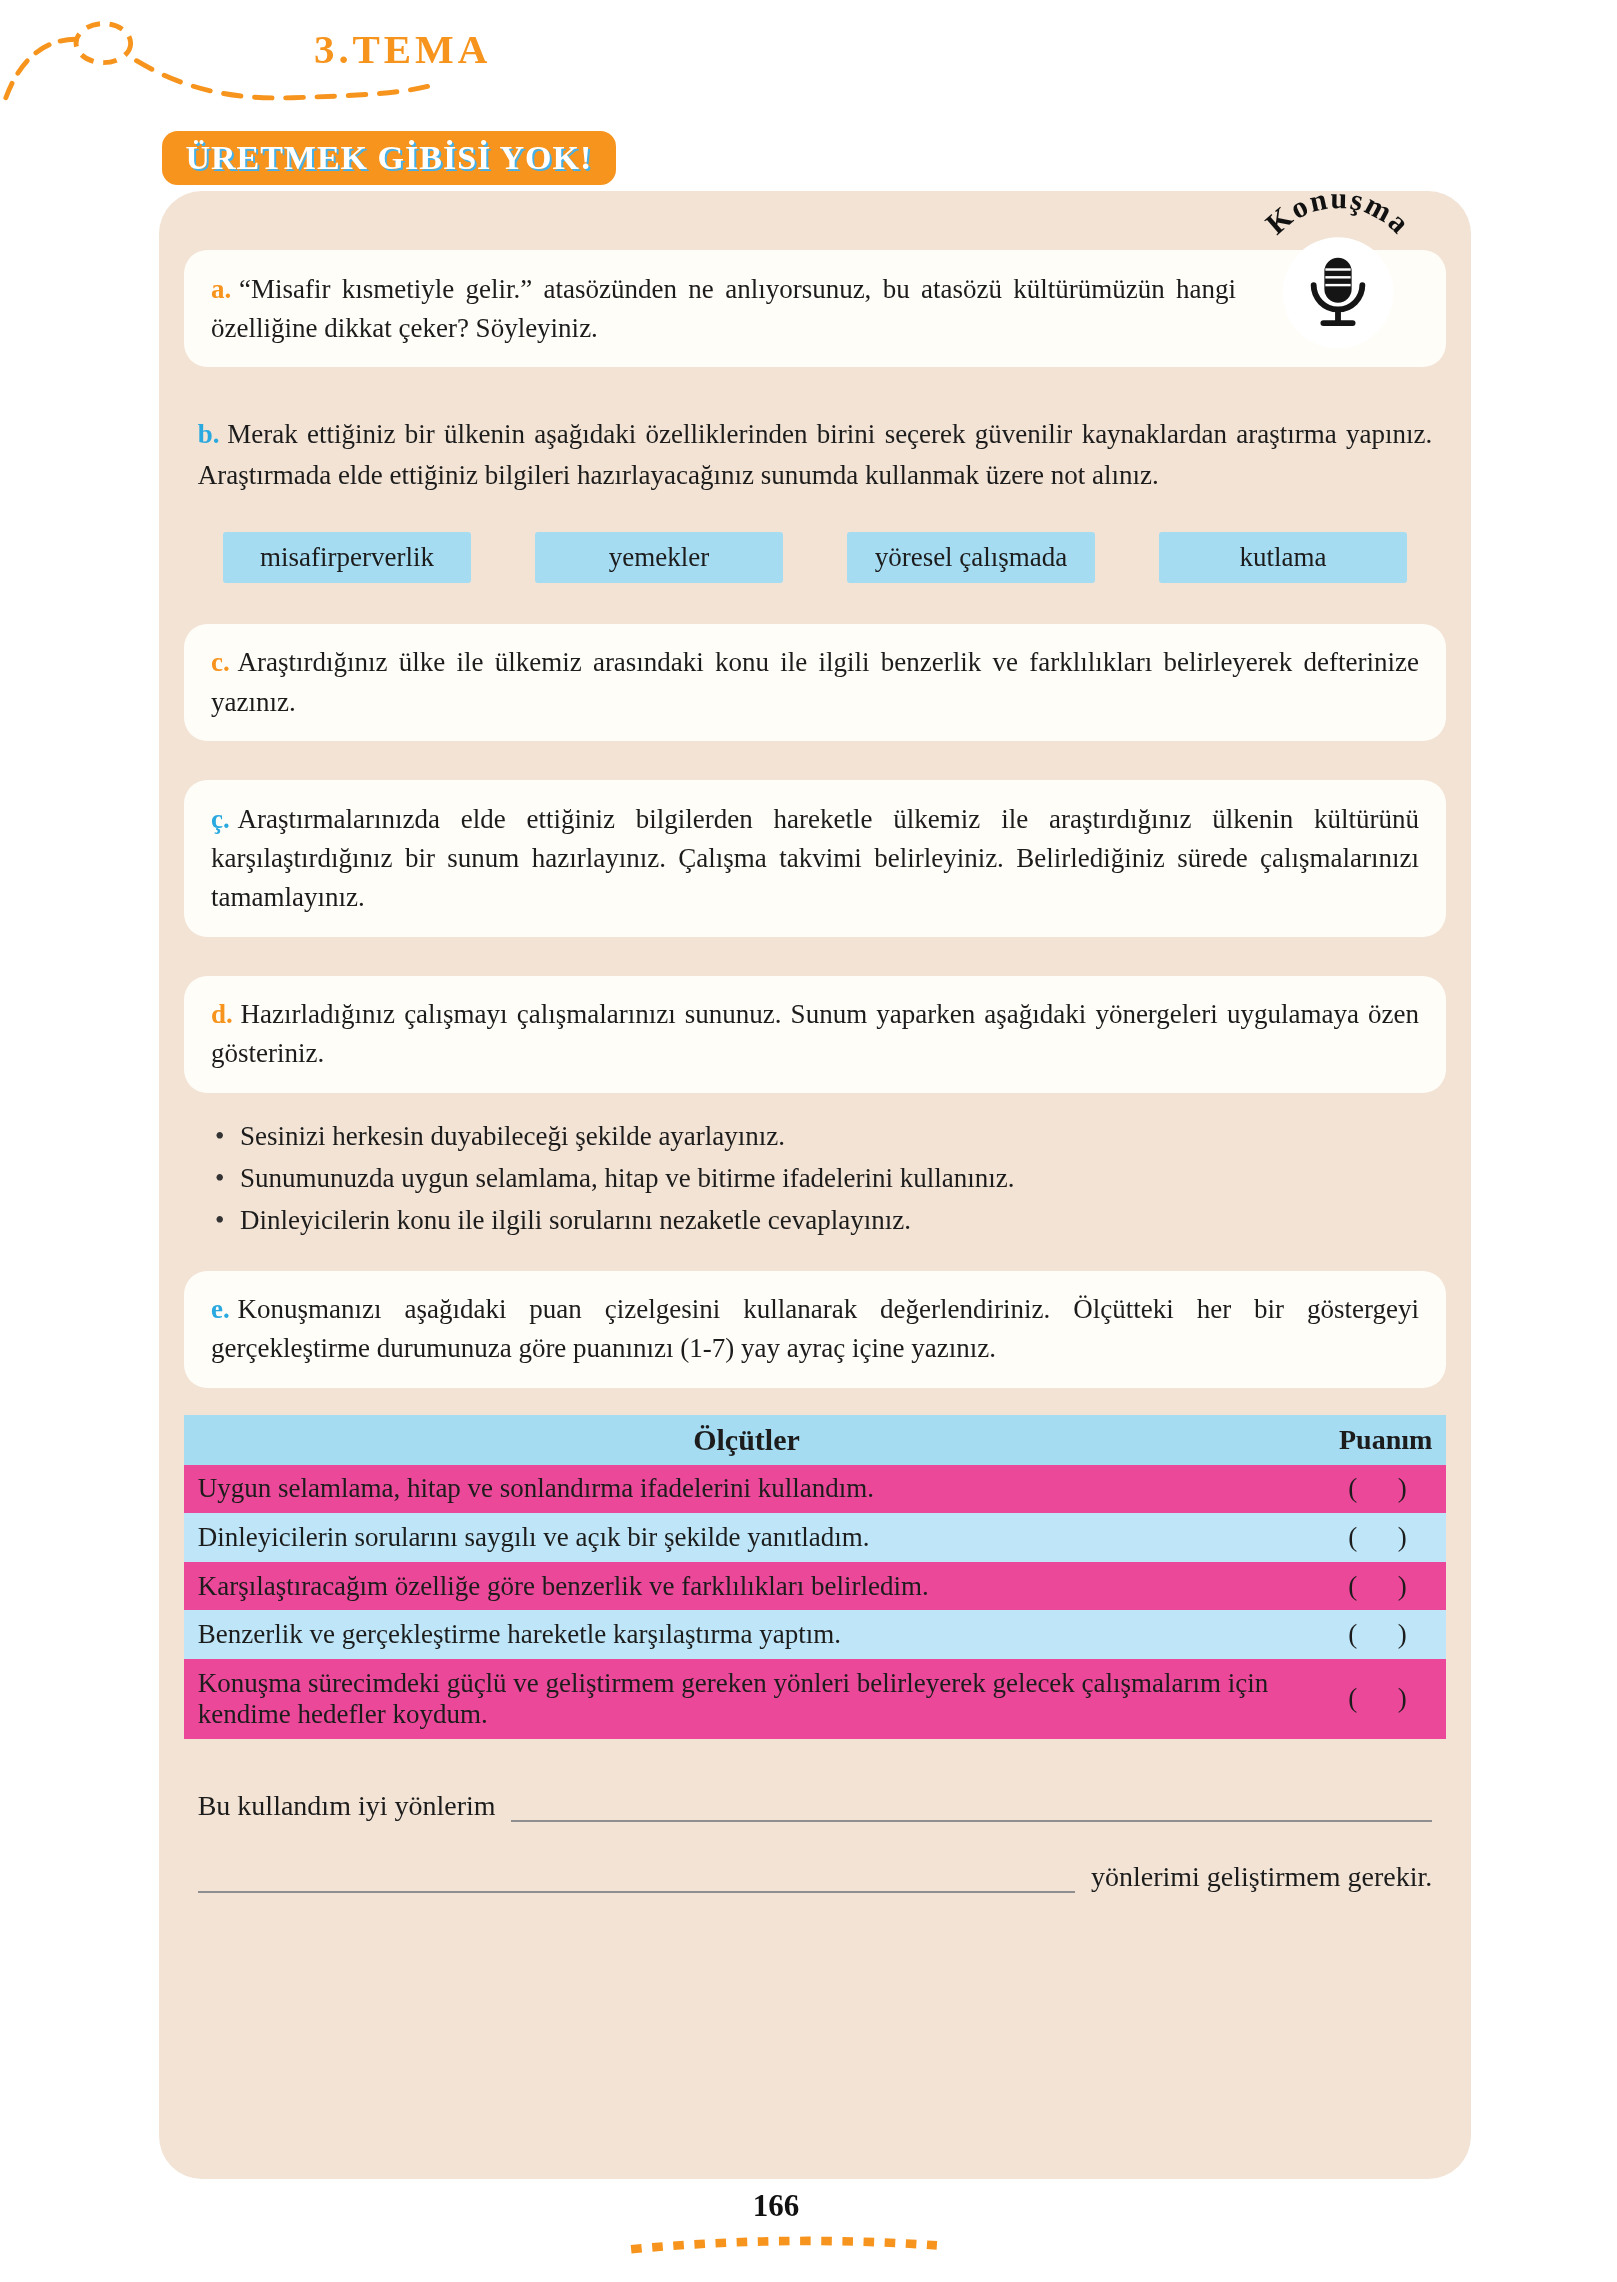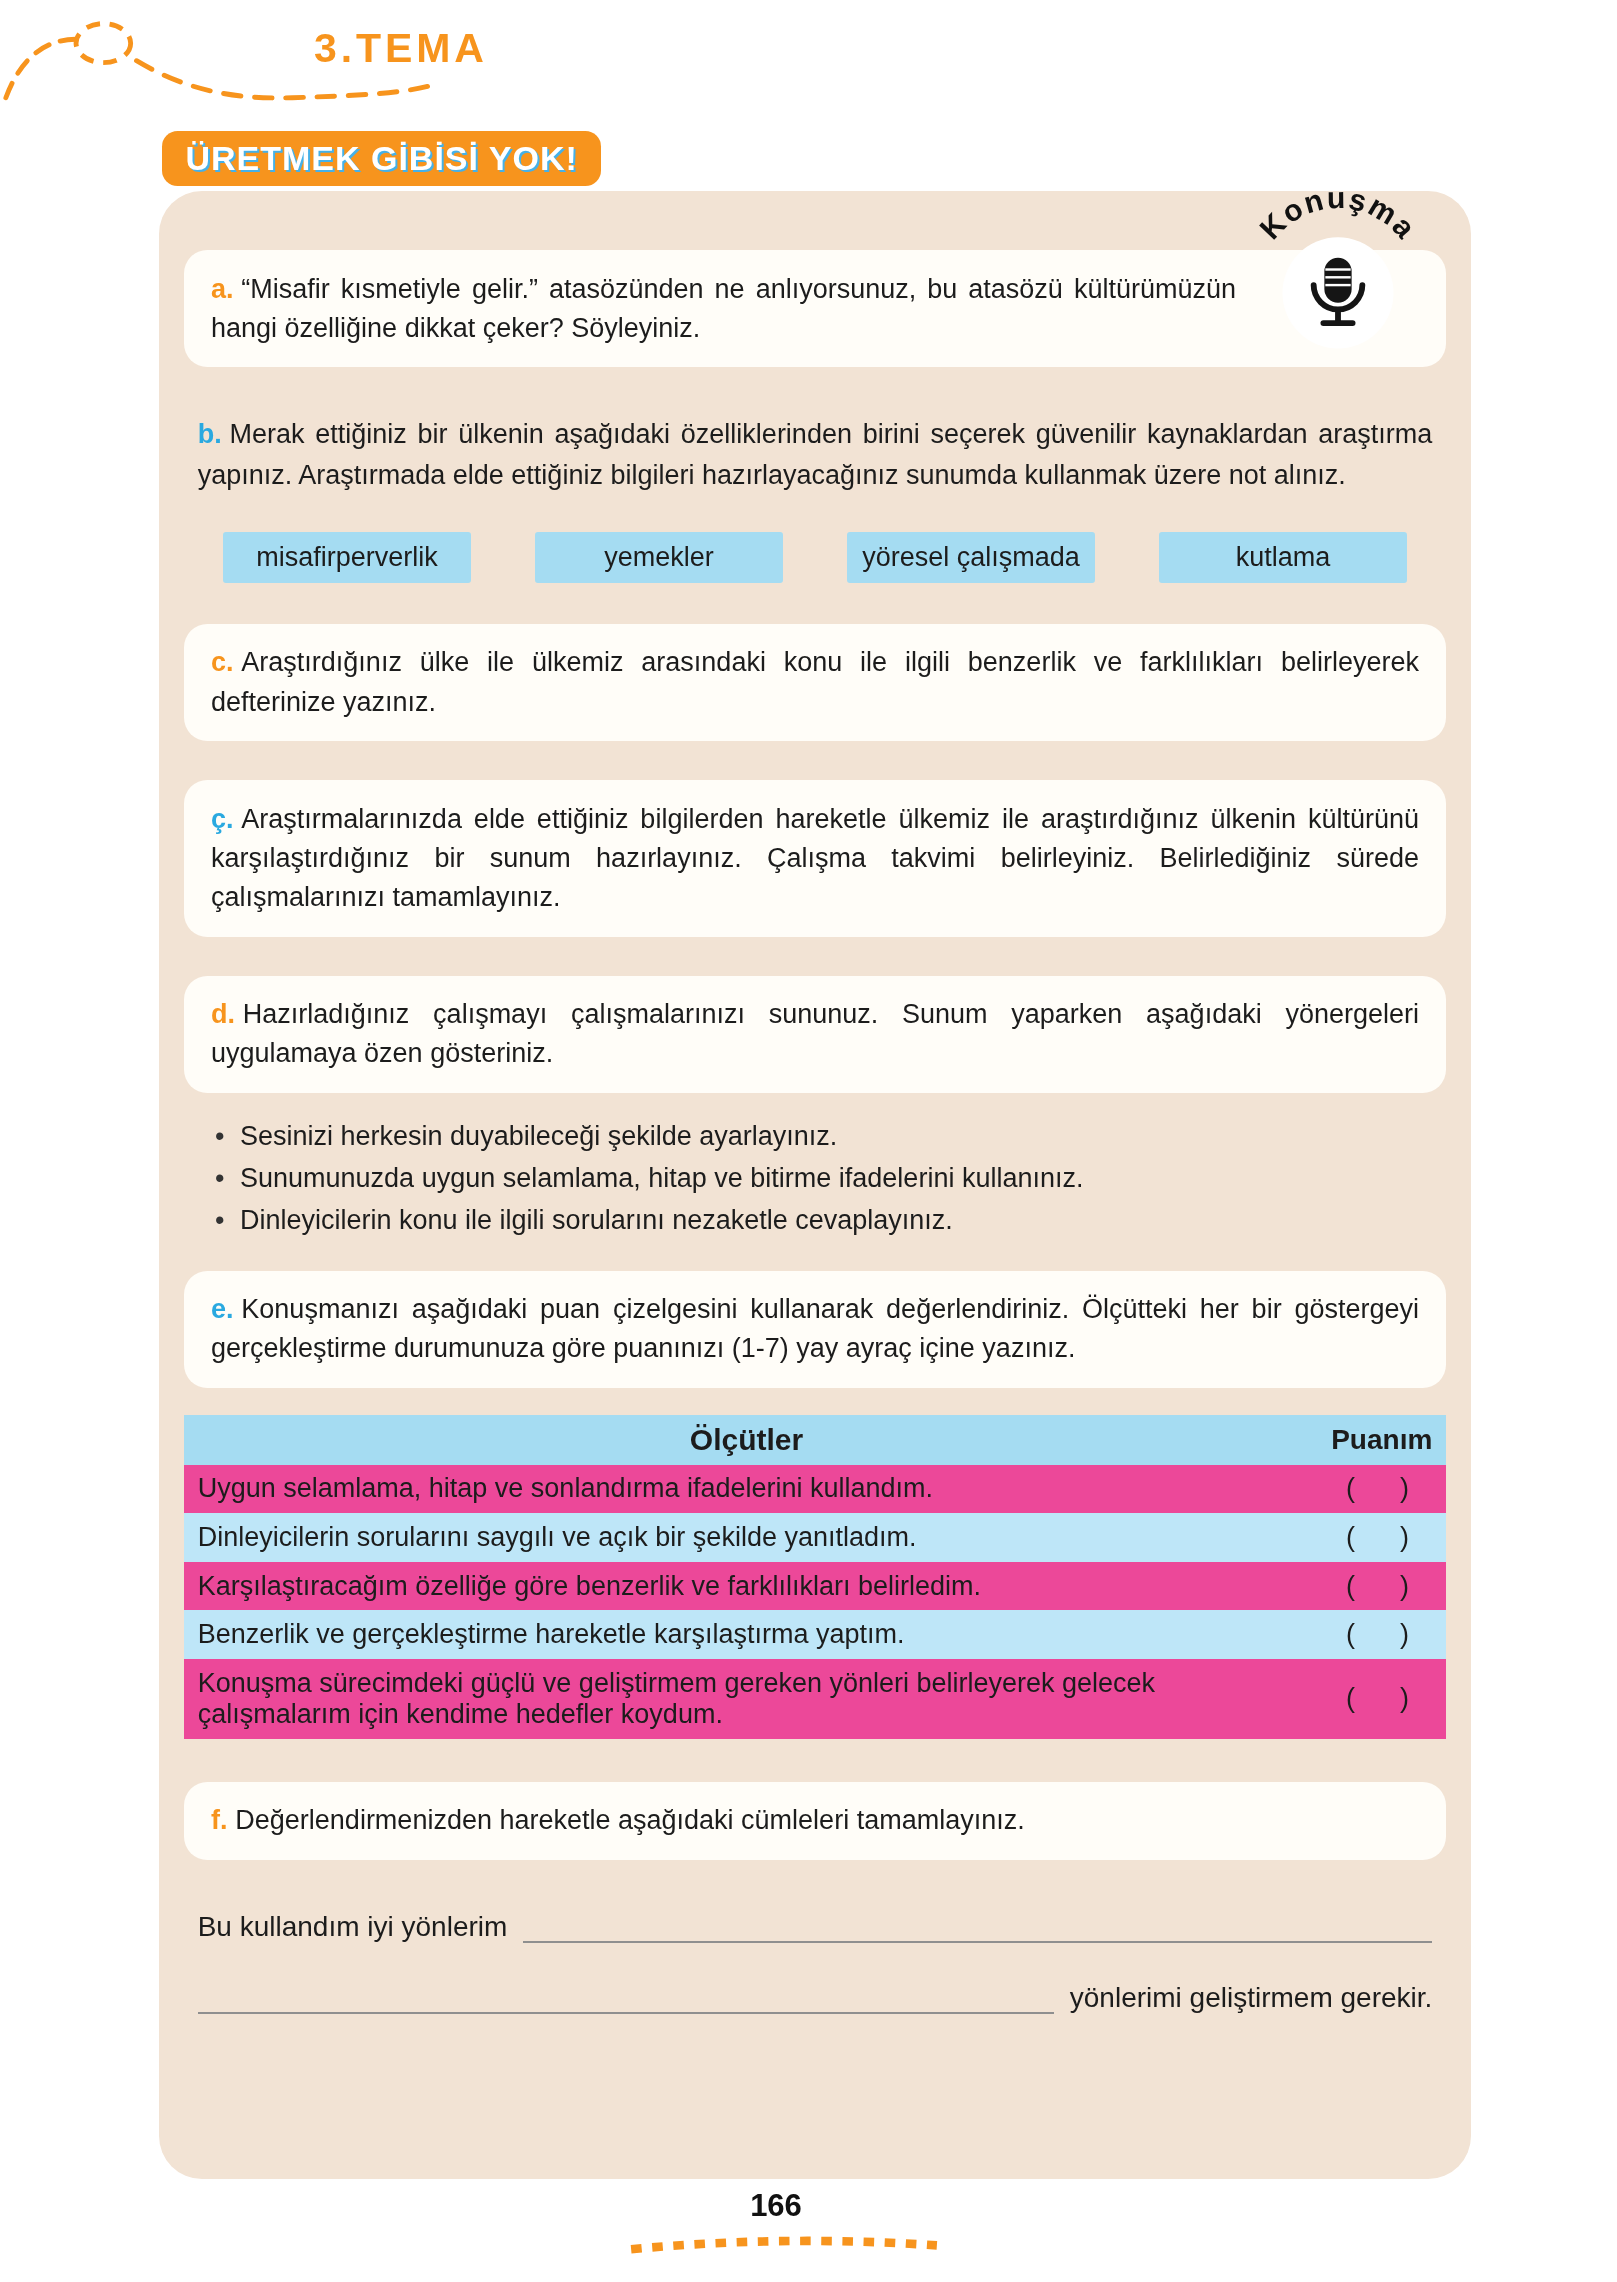--- a/index.html
+++ b/index.html
@@ -1,21 +1,21 @@
 <!DOCTYPE html>
 <html><head>
 <meta charset="utf-8">
 <style>
   * { margin:0; padding:0; box-sizing:border-box; }
   html,body { background:#ffffff; }
   .page {
     position:relative;
     width:1568px; height:2282px;
     background:#ffffff;
-    font-family:Liberation Sans, sans-serif;
+    font-family:Liberation Serif, serif;
     color:#1c1c1c;
     overflow:hidden;
     border-radius:29px;
   }
 
   
   .top-doodle { position:absolute; left:0; top:0; }
   .tema {
     position:absolute; left:314px; top:25px;
     font-size:41px; font-weight:bold; color:#f7941d; letter-spacing:3.9px;
@@ -200,23 +200,20 @@
           <td>Benzerlik ve gerçekleştirme hareketle karşılaştırma yaptım.</td>
           <td class="score-cell">(&nbsp;&nbsp;&nbsp;&nbsp;&nbsp;&nbsp;)</td>
         </tr>
         <tr class="row-odd">
           <td>Konuşma sürecimdeki güçlü ve geliştirmem gereken yönleri belirleyerek gelecek çalışmalarım için kendime hedefler koydum.</td>
           <td class="score-cell">(&nbsp;&nbsp;&nbsp;&nbsp;&nbsp;&nbsp;)</td>
         </tr>
       </tbody>
     </table>
 
-    <div class="wbox box-f">
-      <span class="ltr orange">f.</span><span>Değerlendirmenizden hareketle aşağıdaki cümleleri tamamlayınız.</span>
-    </div>
 
     <div class="fill-block">
       <div class="fill-row">
         <span class="fill-label">Bu kullandım iyi yönlerim</span>
         <span class="fill-line"></span>
       </div>
       <div class="fill-row">
         <span class="fill-line"></span>
         <span class="fill-label end">yönlerimi geliştirmem gerekir.</span>
       </div>

